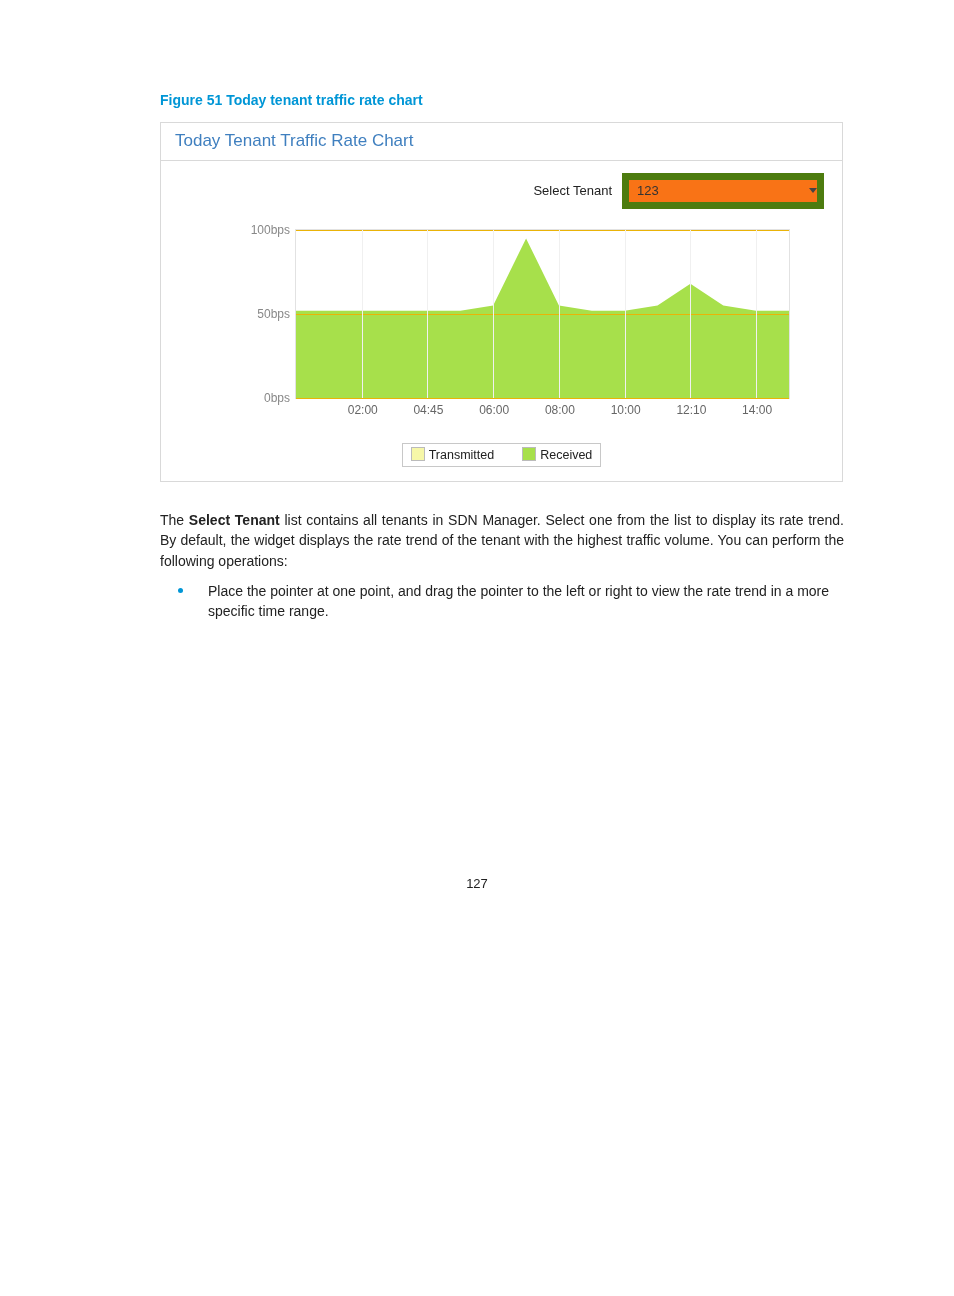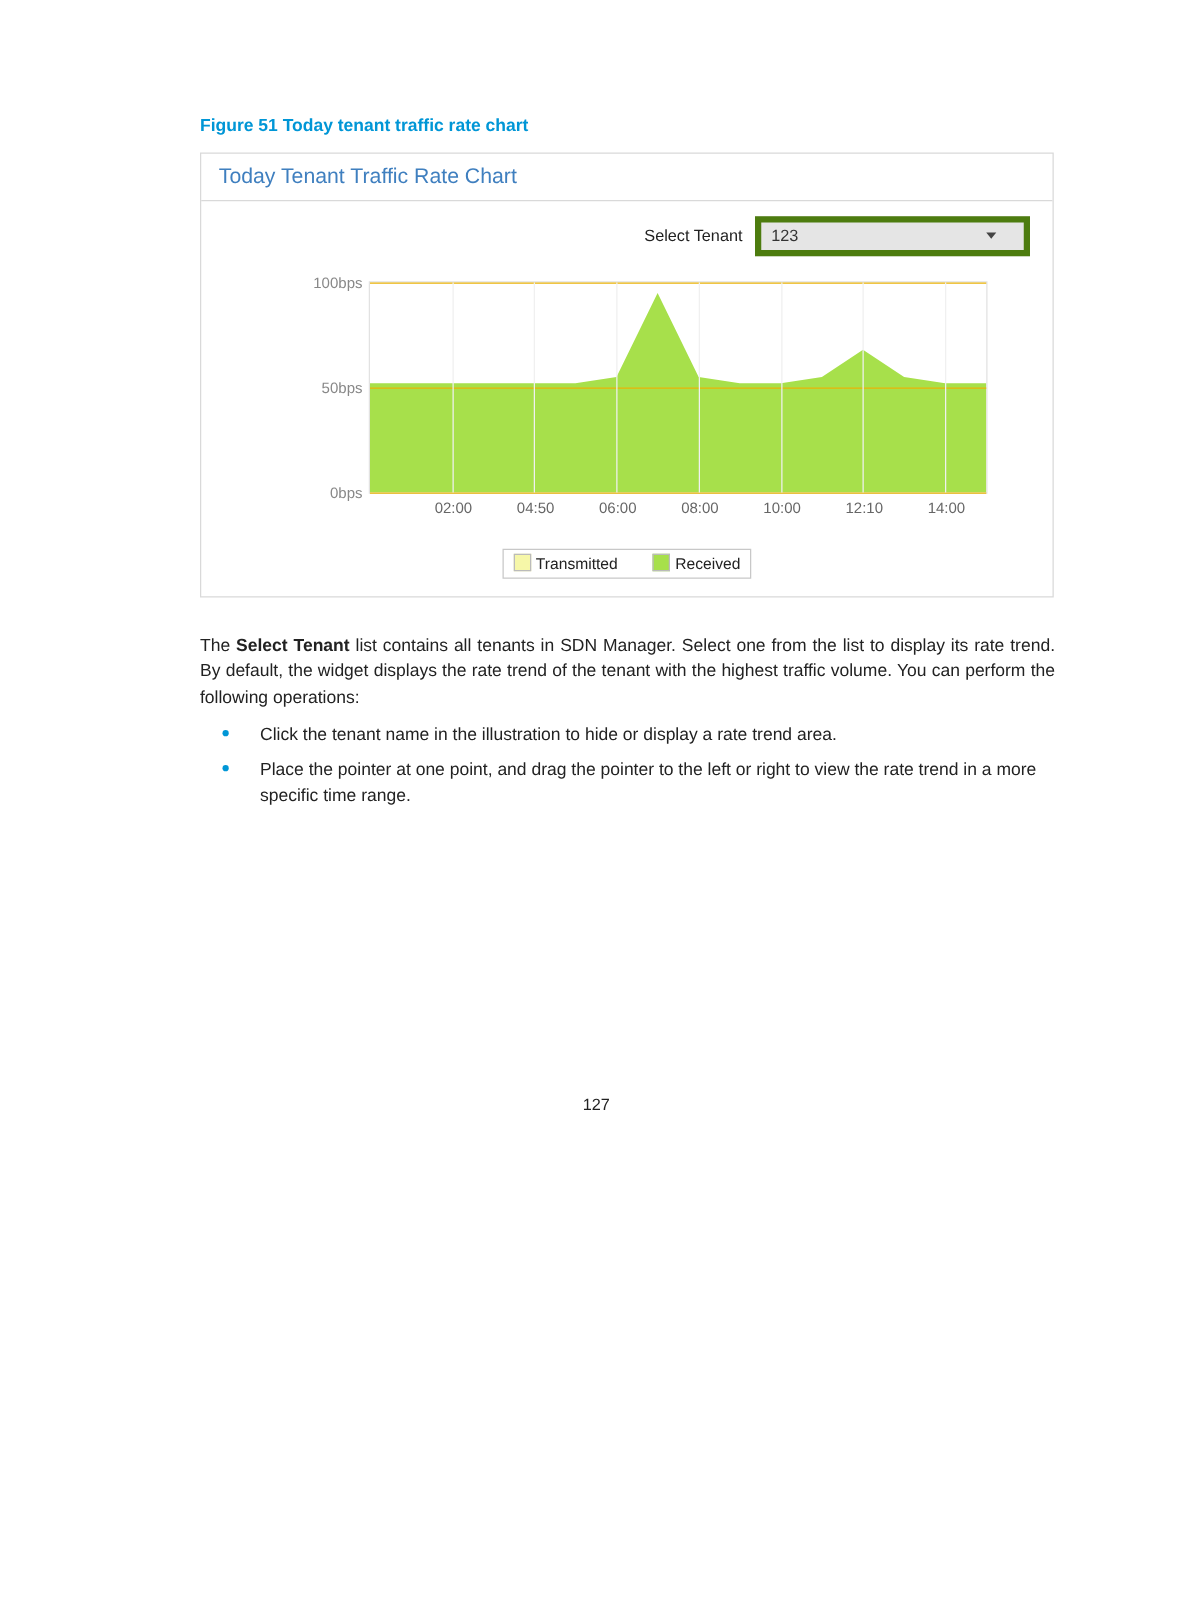--- a/index.html
+++ b/index.html
@@ -42,30 +42,30 @@
   .tenant-row {
     display: flex;
     justify-content: flex-end;
     align-items: center;
     gap: 10px;
     margin: 2px 6px 10px 0;
     font-size: 13px;
     color: #222;
   }
   .tenant-select {
-    border: 5px solid #4d7c0f;
+    border: 7px solid #4d7c0f;
     min-width: 180px;
     height: 22px;
     display: flex;
     align-items: center;
     justify-content: space-between;
-    padding: 0 22px 0 8px;
+    padding: 0 0 0 8px;
     font-size: 13px;
     color: #333;
-    background: #e5e5e5;
+    background: #f97316;
   }
   .caret-down {
     width: 0; height: 0;
     border-left: 4px solid transparent;
     border-right: 4px solid transparent;
     border-top: 5px solid #444;
   }
   
   .chart-wrap {
     position: relative;
@@ -210,21 +210,21 @@
               <span class="ylabel">50bps</span>
             </div>
             <div class="ygrid" style="top: 0%;">
               <span class="ylabel">100bps</span>
             </div>
             <div class="xgrid-wrap">
               <div class="xgrid" style="left: 13.3333%;">
                 <span class="xlabel">02:00</span>
               </div>
               <div class="xgrid" style="left: 26.6667%;">
-                <span class="xlabel">04:50</span>
+                <span class="xlabel">04:45</span>
               </div>
               <div class="xgrid" style="left: 40%;">
                 <span class="xlabel">06:00</span>
               </div>
               <div class="xgrid" style="left: 53.3333%;">
                 <span class="xlabel">08:00</span>
               </div>
               <div class="xgrid" style="left: 66.6667%;">
                 <span class="xlabel">10:00</span>
               </div>
@@ -245,18 +245,17 @@
         </div>
       </div>
     </div>
   </div>
 
   <div class="body-text">
     <span>The </span><strong>Select Tenant</strong><span> list contains all tenants in SDN Manager. Select one from the list to display its rate trend. By default, the widget displays the rate trend of the tenant with the highest traffic volume. You can perform the following operations:</span>
   </div>
 
   <ul class="doc-list">
-    <li>Click the tenant name in the illustration to hide or display a rate trend area.</li>
     <li>Place the pointer at one point, and drag the pointer to the left or right to view the rate trend in a more specific time range.</li>
   </ul>
 
   <div class="page-number">127</div>
 </div>
 
 </body></html>

